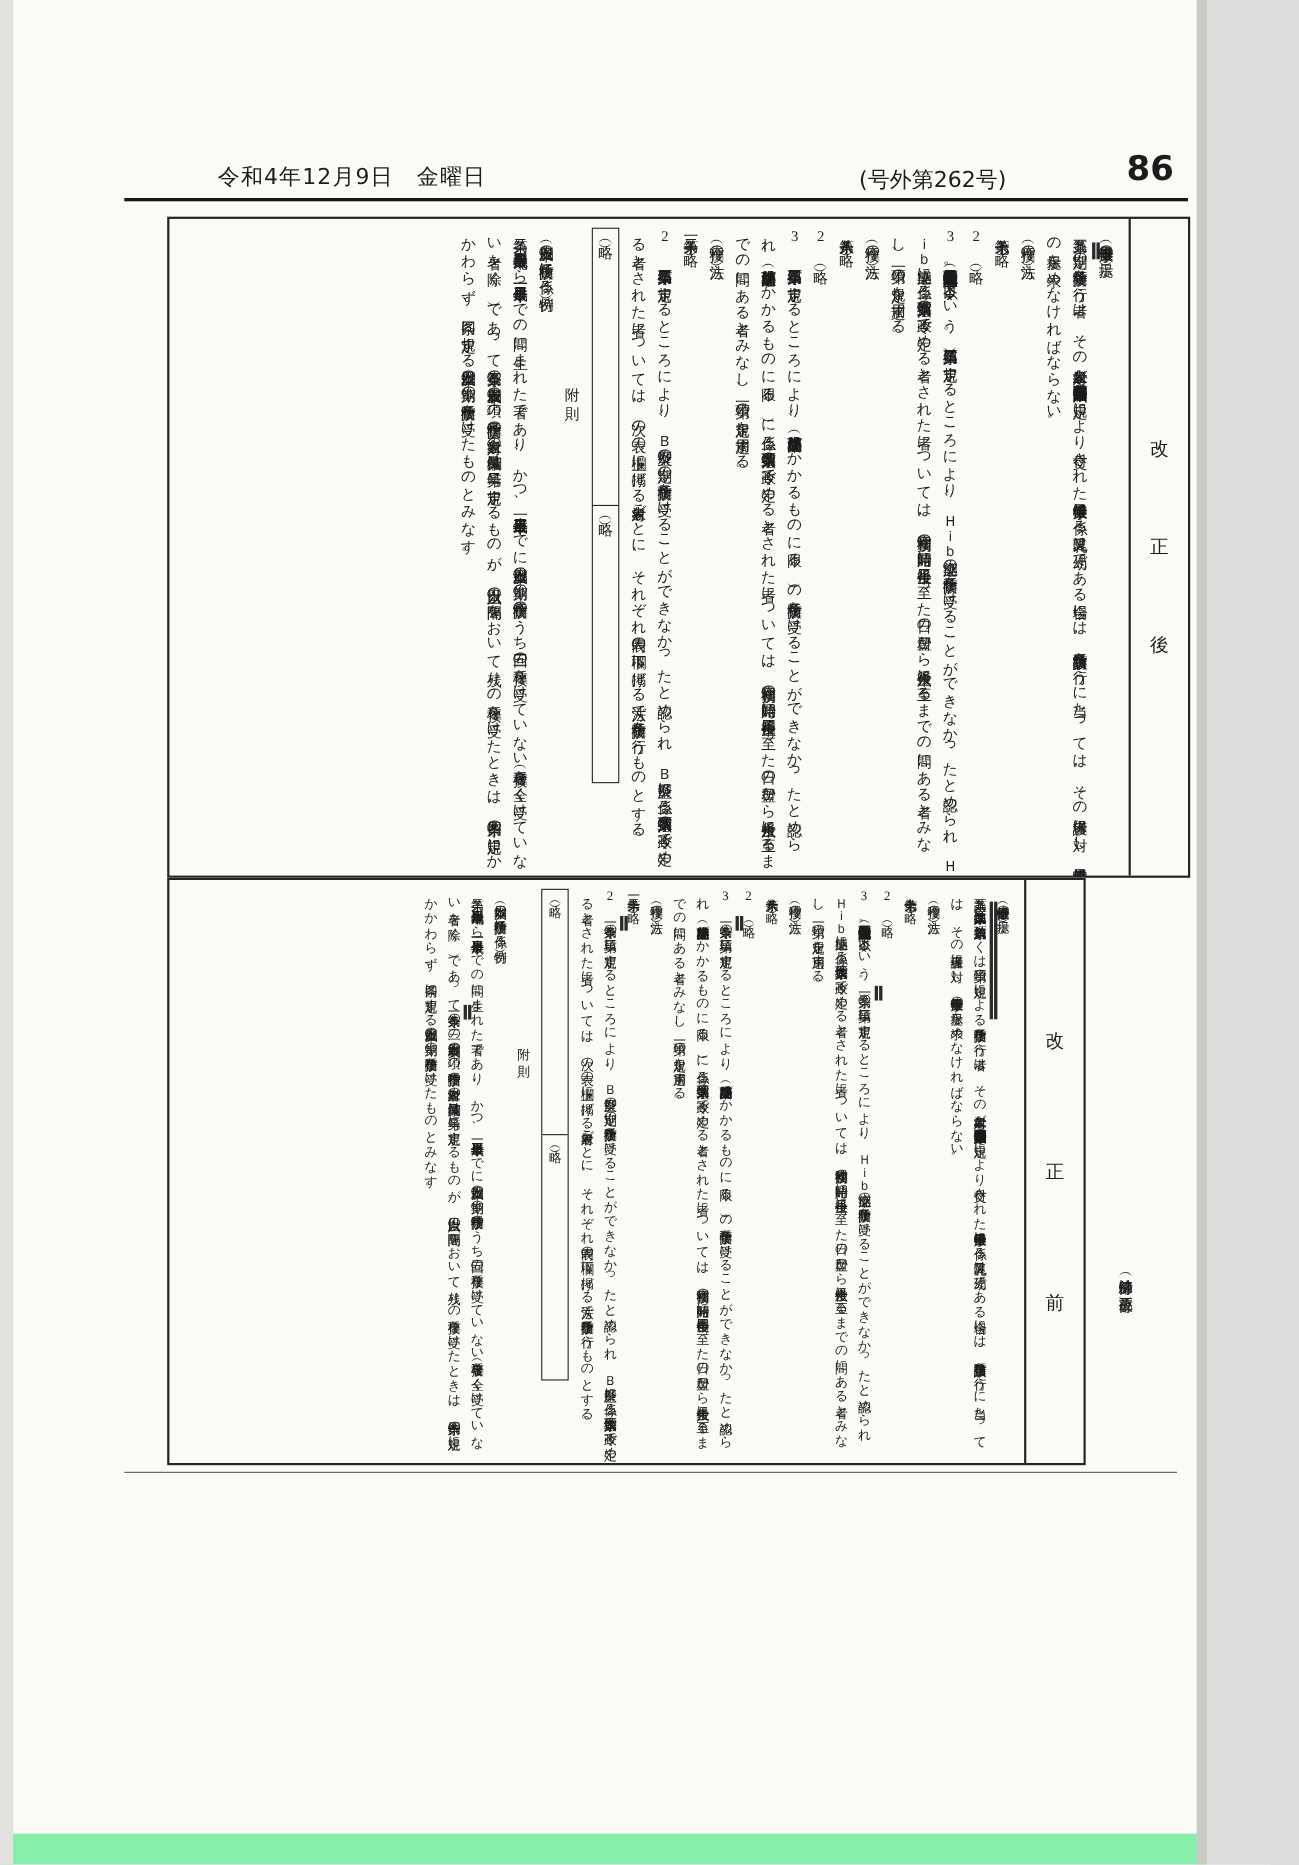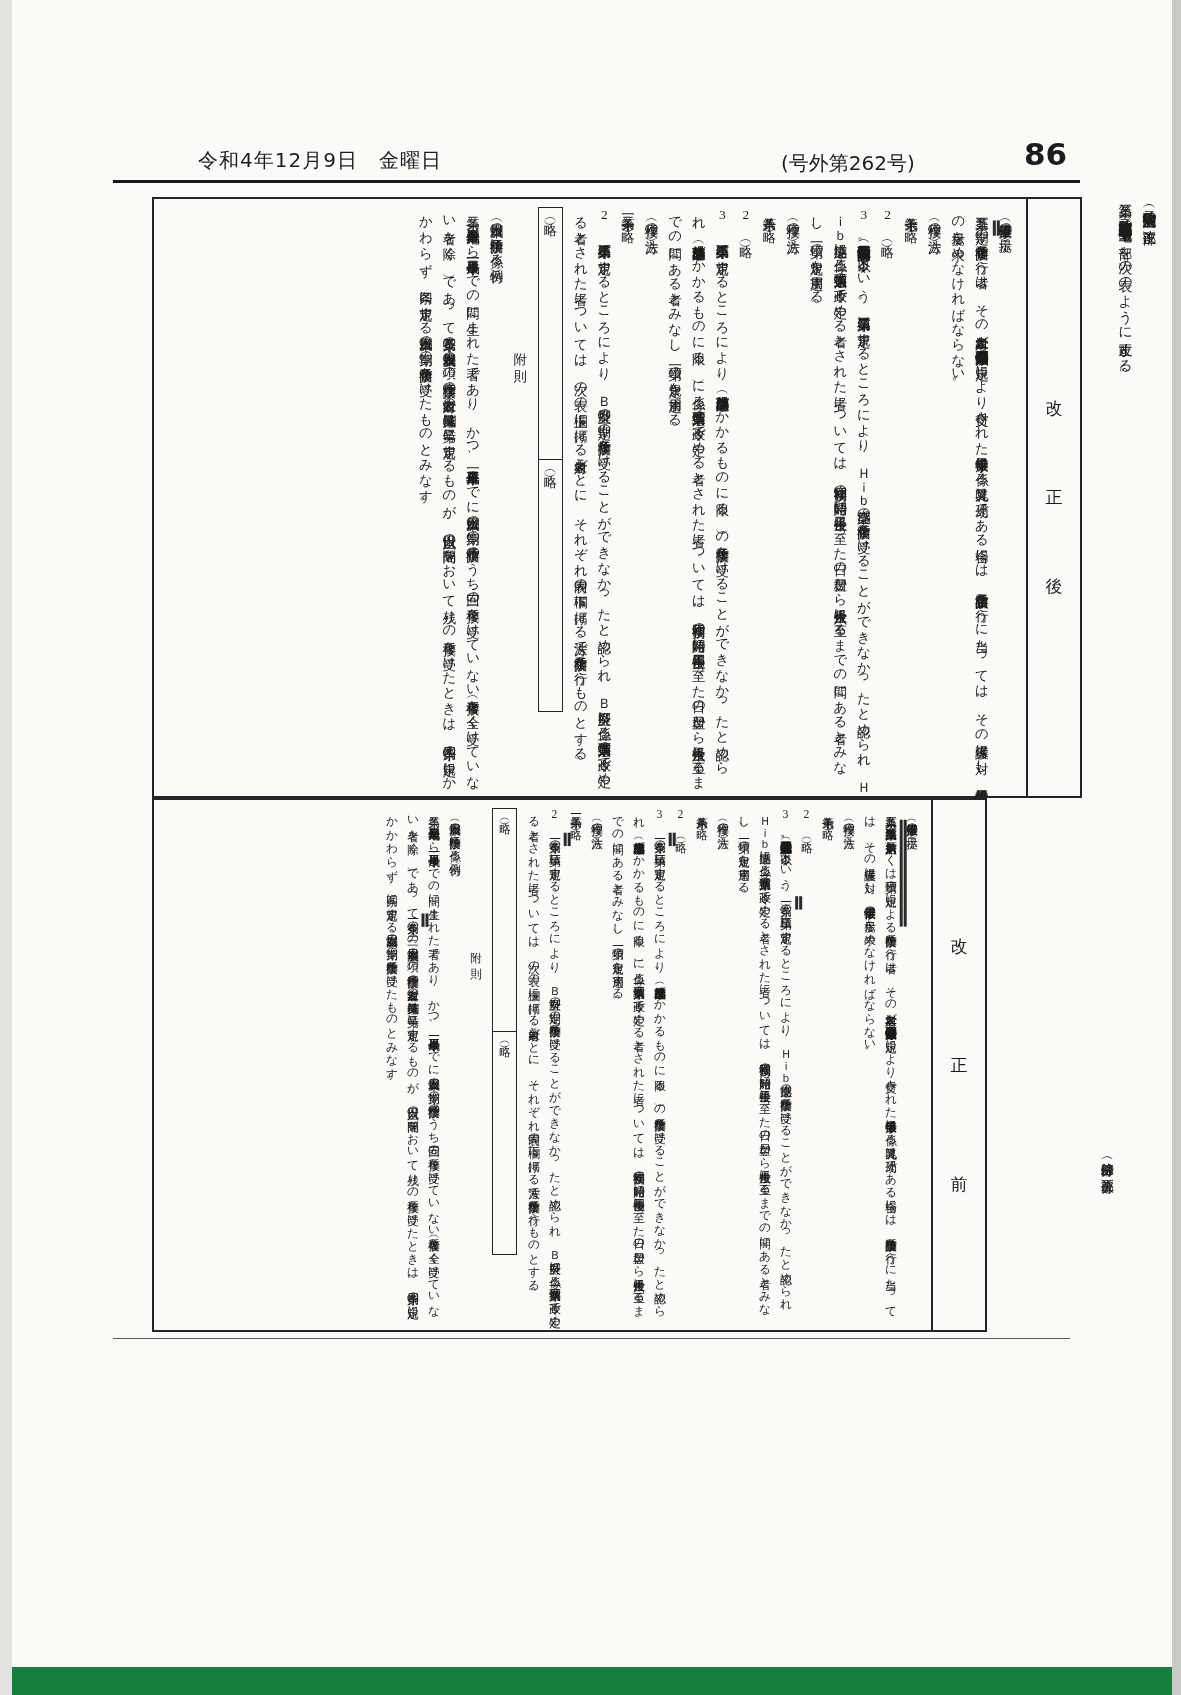--- a/index.html
+++ b/index.html
@@ -1,20 +1,20 @@
 <!DOCTYPE html>
 <html lang="ja"><head>
 <meta charset="utf-8">
 <title>官報 新旧対照表</title>
 <style>
   * { margin:0; padding:0; box-sizing:border-box; }
   html,body { background:#dcdcda; }
   body { font-family:"Liberation Serif", serif; color:#1c1c1c; }
 
-  .page { position:relative; width:1181px; height:1695px; background:#15803d; overflow:hidden; }
+  .page { position:relative; width:1097px; height:1695px; background:#86efac; overflow:hidden; }
   .paper { position:absolute; left:12px; top:0; right:9px; bottom:28px; background:#fbfaf7; }
   .scan-edge-right { position:absolute; right:0; top:0; width:9px; height:100%; background:#c9c9c6; }
   .scan-edge-left  { position:absolute; left:0; top:0; width:12px; height:100%; background:#e3e2df; }
 
   
   .hdr-date  { position:absolute; left:198px; top:147px; font-size:20px; font-family:"DejaVu Sans", sans-serif; letter-spacing:1px; }
   .hdr-title { position:absolute; left:563px; top:139px; font-size:28px; font-weight:bold; letter-spacing:4.0em; white-space:nowrap; }
   .hdr-issue { position:absolute; left:781px; top:150px; font-size:20px; font-family:"DejaVu Sans", sans-serif; }
   .hdr-page  { position:absolute; left:1024px; top:136px; font-size:31px; font-weight:bold; font-family:"DejaVu Sans", sans-serif; }
   .hdr-rule  { position:absolute; left:113px; top:180px; width:967px; height:3px; background:#181818; }

